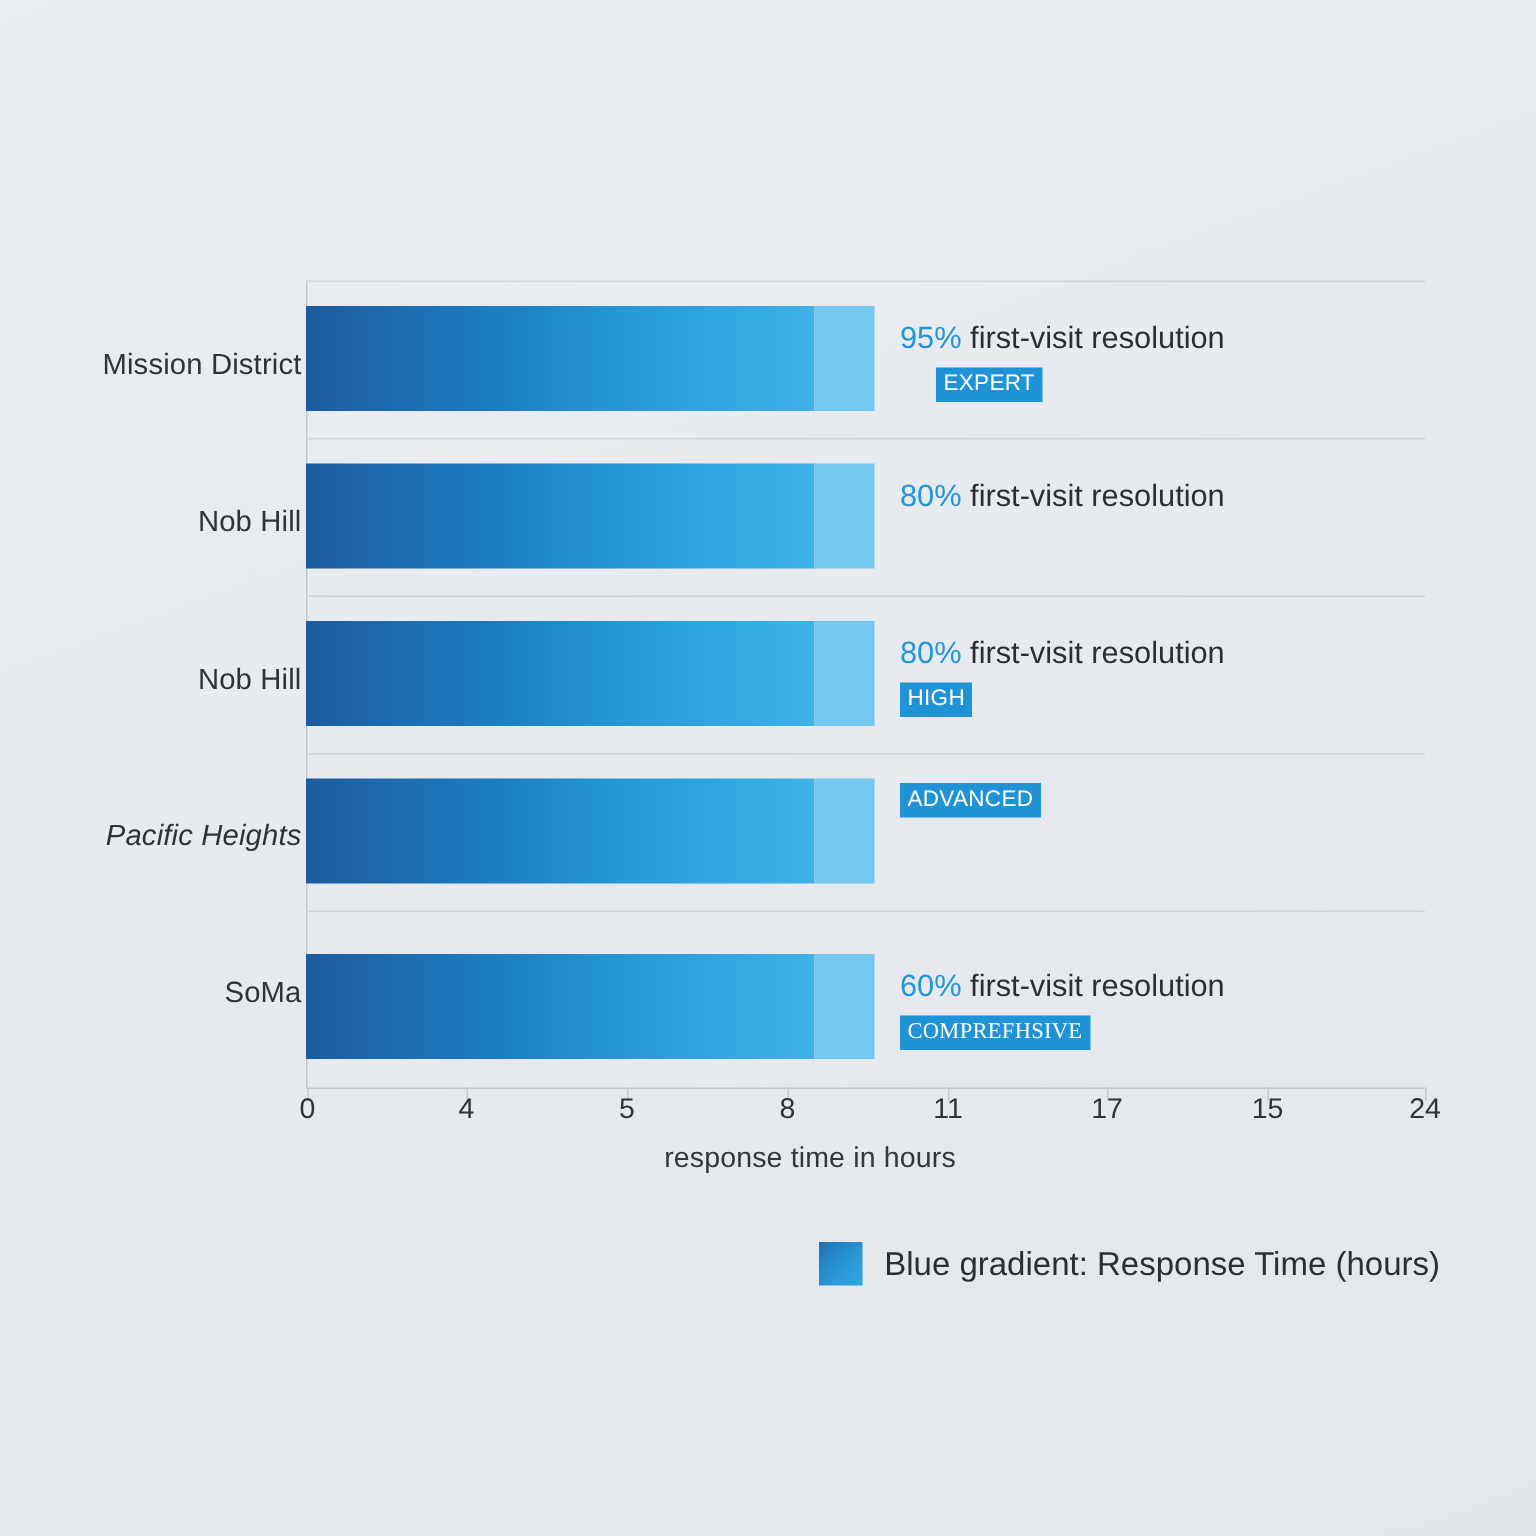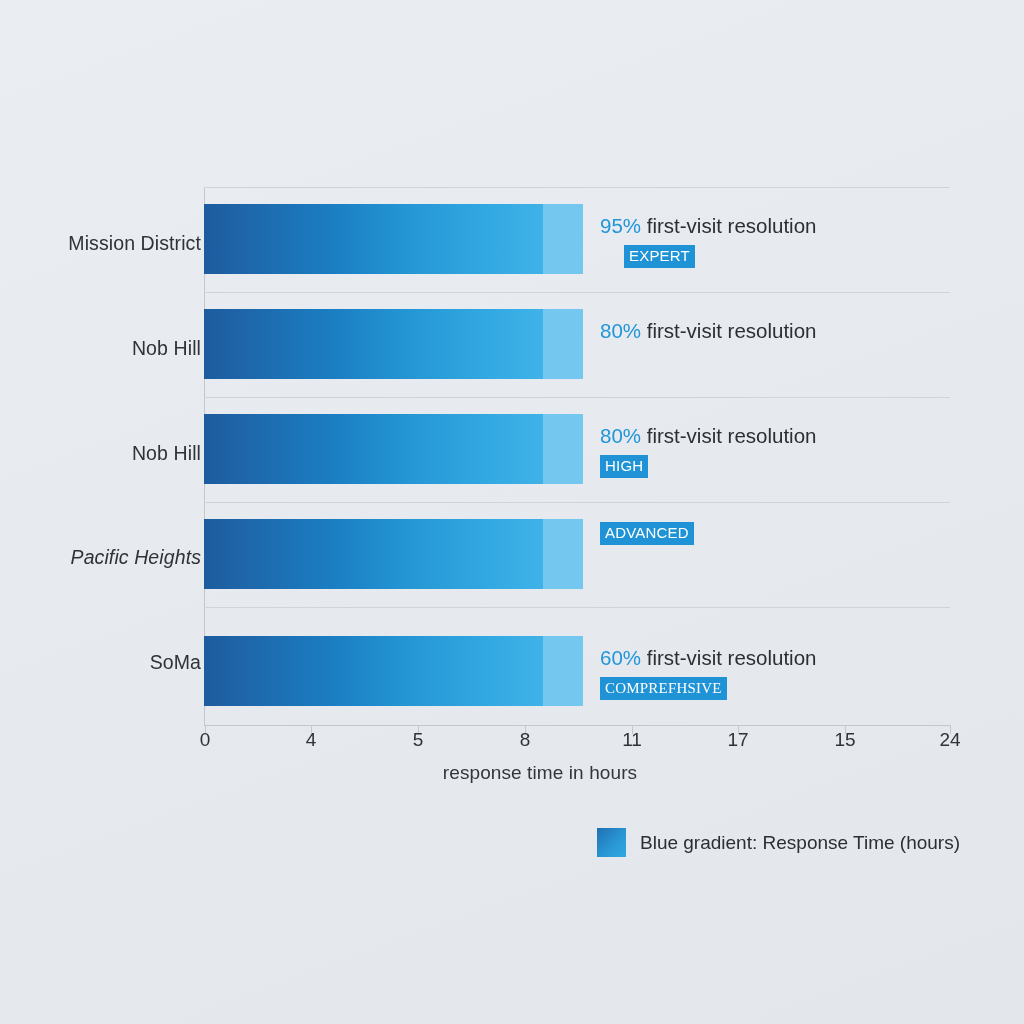--- a/index.html
+++ b/index.html
@@ -173,21 +173,21 @@
     gap: 14px;
   }
 
   .legend-swatch {
     width: 29px;
     height: 29px;
     background: linear-gradient(135deg, #1f6fb3 0%, #2a96d4 55%, #2ea9e2 100%);
   }
 
   .legend-label {
-    font-size: 19px;
+    font-size: 22px;
     color: #2b2f33;
     white-space: nowrap;
   }
 </style>
 </head>
 <body>
 
 <div id="chart-root">
 
   <div>

